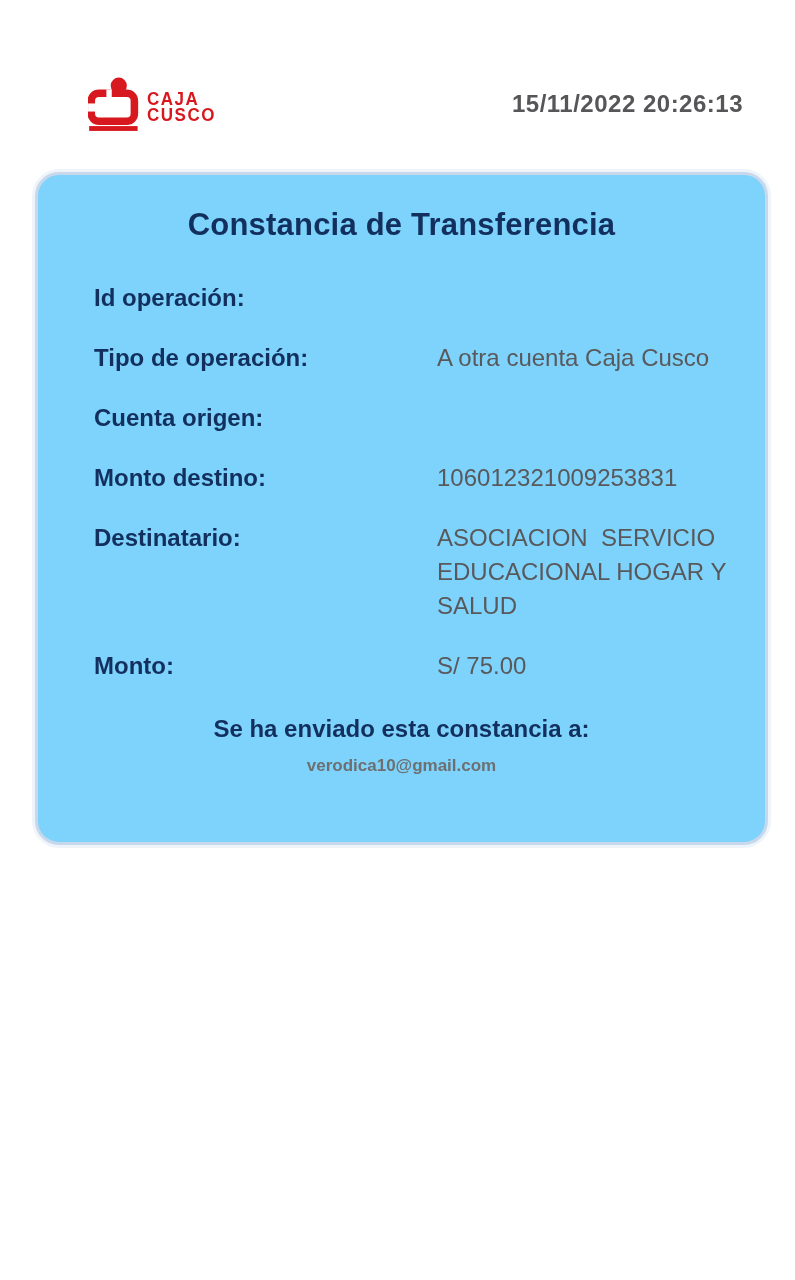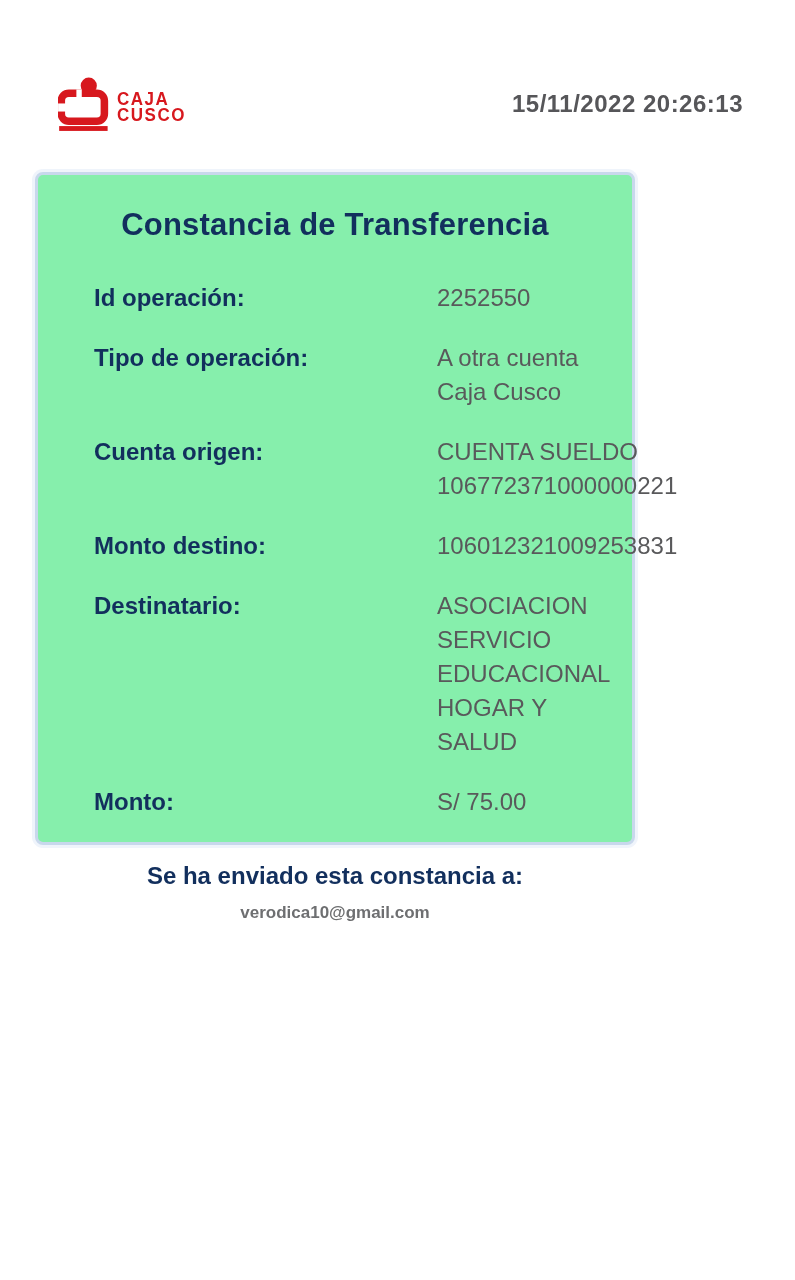--- a/index.html
+++ b/index.html
@@ -18,21 +18,21 @@
     position:relative;
     overflow:hidden;
   }
   .page{width:795px;height:1280px;background:#fff;}
 
   
   .header{
     display:flex;
     justify-content:space-between;
     align-items:center;
-    padding:76px 52px 0 58px;
+    padding:76px 52px 0 88px;
   }
   .brand{
     display:flex;
     align-items:flex-end;
     gap:5px;
     color:var(--red);
   }
   .brand svg{display:block;}
   .brand-text{
     font-weight:bold;
@@ -46,26 +46,26 @@
   .timestamp{
     font-size:24px;
     font-weight:bold;
     color:var(--timestamp-gray);
     letter-spacing:0.5px;
   }
 
   
   .card{
     margin:40px 35px 0 35px;
-    width:600px;
+    width:733px;
     height:673px;
     border:3px solid var(--border-blue);
-    border-radius:8px;
+    border-radius:24px;
     box-shadow:0 0 0 3px rgba(225,235,248,0.55);
-    background:#86efac;
+    background:#7dd3fc;
     padding:18px 20px 0 20px;
   }
   .card-title{
     text-align:center;
     color:var(--navy);
     font-size:31px;
     font-weight:bold;
     margin-top:14px;
     letter-spacing:0.2px;
   }
@@ -84,21 +84,21 @@
   }
   .row .value{
     color:var(--value-gray);
     font-size:24px;
     line-height:34px;
     white-space:pre-wrap;
   }
 
   
   .card-footer{
-    margin-top:39px;
+    margin-top:28px;
     text-align:center;
   }
   .sent-note{
     color:var(--navy);
     font-weight:bold;
     font-size:24px;
     line-height:36px;
   }
   .email{
     color:var(--email-gray);
@@ -132,30 +132,27 @@
     </div>
     <div class="timestamp">15/11/2022 20:26:13</div>
   </header>
 
   <section class="card">
     <h1 class="card-title">Constancia de Transferencia</h1>
 
     <div class="rows">
       <div class="row">
         <div class="label">Id operación:</div>
-        <div class="value">2252550</div>
       </div>
       <div class="row">
         <div class="label">Tipo de operación:</div>
         <div class="value">A otra cuenta Caja Cusco</div>
       </div>
       <div class="row">
         <div class="label">Cuenta origen:</div>
-        <div class="value">CUENTA SUELDO
-106772371000000221</div>
       </div>
       <div class="row">
         <div class="label">Monto destino:</div>
         <div class="value">106012321009253831</div>
       </div>
       <div class="row">
         <div class="label">Destinatario:</div>
         <div class="value">ASOCIACION  SERVICIO
 EDUCACIONAL HOGAR Y
 SALUD</div>

